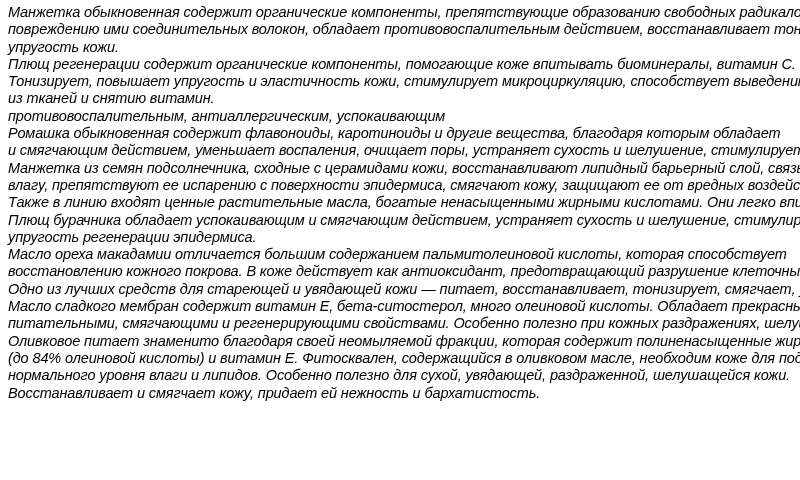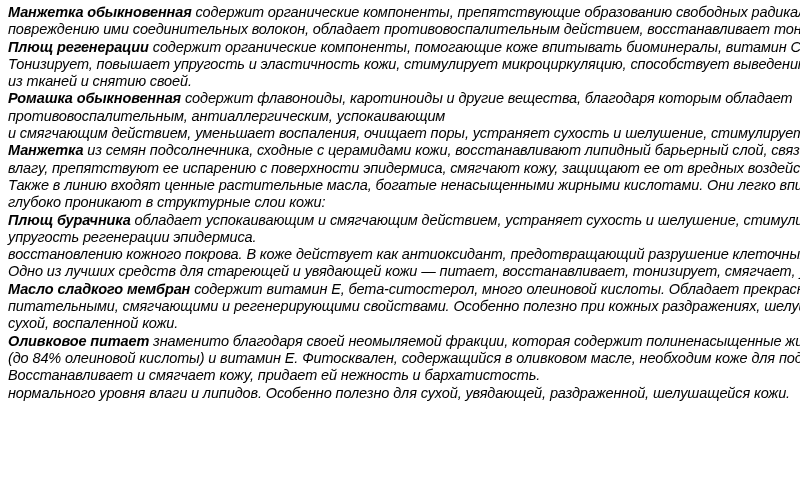--- a/index.html
+++ b/index.html
@@ -16,71 +16,71 @@
     background: #ffffff;
     color: #000000;
     font-family: "Liberation Sans", "DejaVu Sans", sans-serif;
     font-style: italic;
     font-size: 14.5px;
     line-height: 17.3px;
     letter-spacing: -0.12px;
   }
   .para { margin: 0; }
   .line { white-space: nowrap; }
-  .lead { font-weight: 700; }
+  .lead { font-weight: 400; }
 </style>
 </head>
 <body>
 
 <div class="doc">
 
   <div class="para">
     <div class="line"><span class="lead">Манжетка обыкновенная</span><span> содержит органические компоненты, препятствующие образованию свободных радикалов и</span></div>
     <div class="line"><span>повреждению ими соединительных волокон, обладает противовоспалительным действием, восстанавливает тонус и</span></div>
+    <div class="line"><span>упругость кожи.</span></div>
   </div>
 
   <div class="para">
     <div class="line"><span class="lead">Плющ регенерации</span><span> содержит органические компоненты, помогающие коже впитывать биоминералы, витамин С.</span></div>
     <div class="line"><span>Тонизирует, повышает упругость и эластичность кожи, стимулирует микроциркуляцию, способствует выведению жидкости</span></div>
-    <div class="line"><span>из тканей и снятию своей.</span></div>
+    <div class="line"><span>из тканей и снятию витамин.</span></div>
   </div>
 
   <div class="para">
+    <div class="line"><span>противовоспалительным, антиаллергическим, успокаивающим</span></div>
     <div class="line"><span class="lead">Ромашка обыкновенная</span><span> содержит флавоноиды, каротиноиды и другие вещества, благодаря которым обладает</span></div>
-    <div class="line"><span>противовоспалительным, антиаллергическим, успокаивающим</span></div>
     <div class="line"><span>и смягчающим действием, уменьшает воспаления, очищает поры, устраняет сухость и шелушение, стимулирует процессы</span></div>
   </div>
 
   <div class="para">
     <div class="line"><span class="lead">Манжетка</span><span> из семян подсолнечника, сходные с церамидами кожи, восстанавливают липидный барьерный слой, связывают</span></div>
     <div class="line"><span>влагу, препятствуют ее испарению с поверхности эпидермиса, смягчают кожу, защищают ее от вредных воздействий.</span></div>
   </div>
 
   <div class="para">
     <div class="line"><span>Также в линию входят ценные растительные масла, богатые ненасыщенными жирными кислотами. Они легко впитываются и</span></div>
-    <div class="line"><span>глубоко проникают в структурные слои кожи:</span></div>
   </div>
 
   <div class="para">
     <div class="line"><span class="lead">Плющ бурачника</span><span> обладает успокаивающим и смягчающим действием, устраняет сухость и шелушение, стимулирует</span></div>
     <div class="line"><span>упругость регенерации эпидермиса.</span></div>
   </div>
 
   <div class="para">
+    <div class="line"><span class="lead">Масло ореха макадамии</span><span> отличается большим содержанием пальмитолеиновой кислоты, которая способствует</span></div>
     <div class="line"><span>восстановлению кожного покрова. В коже действует как антиоксидант, предотвращающий разрушение клеточных мембран.</span></div>
     <div class="line"><span>Одно из лучших средств для стареющей и увядающей кожи — питает, восстанавливает, тонизирует, смягчает, увлажняет.</span></div>
   </div>
 
   <div class="para">
     <div class="line"><span class="lead">Масло сладкого мембран</span><span> содержит витамин Е, бета-ситостерол, много олеиновой кислоты. Обладает прекрасными</span></div>
     <div class="line"><span>питательными, смягчающими и регенерирующими свойствами. Особенно полезно при кожных раздражениях, шелушениях, для</span></div>
-    <div class="line"><span>сухой, воспаленной кожи.</span></div>
   </div>
 
   <div class="para">
     <div class="line"><span class="lead">Оливковое питает</span><span> знаменито благодаря своей неомыляемой фракции, которая содержит полиненасыщенные жирные кислоты</span></div>
     <div class="line"><span>(до 84% олеиновой кислоты) и витамин Е. Фитосквален, содержащийся в оливковом масле, необходим коже для поддержания</span></div>
+    <div class="line"><span>нормального уровня влаги и липидов. Особенно полезно для сухой, увядающей, раздраженной, шелушащейся кожи.</span></div>
     <div class="line"><span>Восстанавливает и смягчает кожу, придает ей нежность и бархатистость.</span></div>
-    <div class="line"><span>нормального уровня влаги и липидов. Особенно полезно для сухой, увядающей, раздраженной, шелушащейся кожи.</span></div>
   </div>
 
 
 </div>
 
 </body></html>

